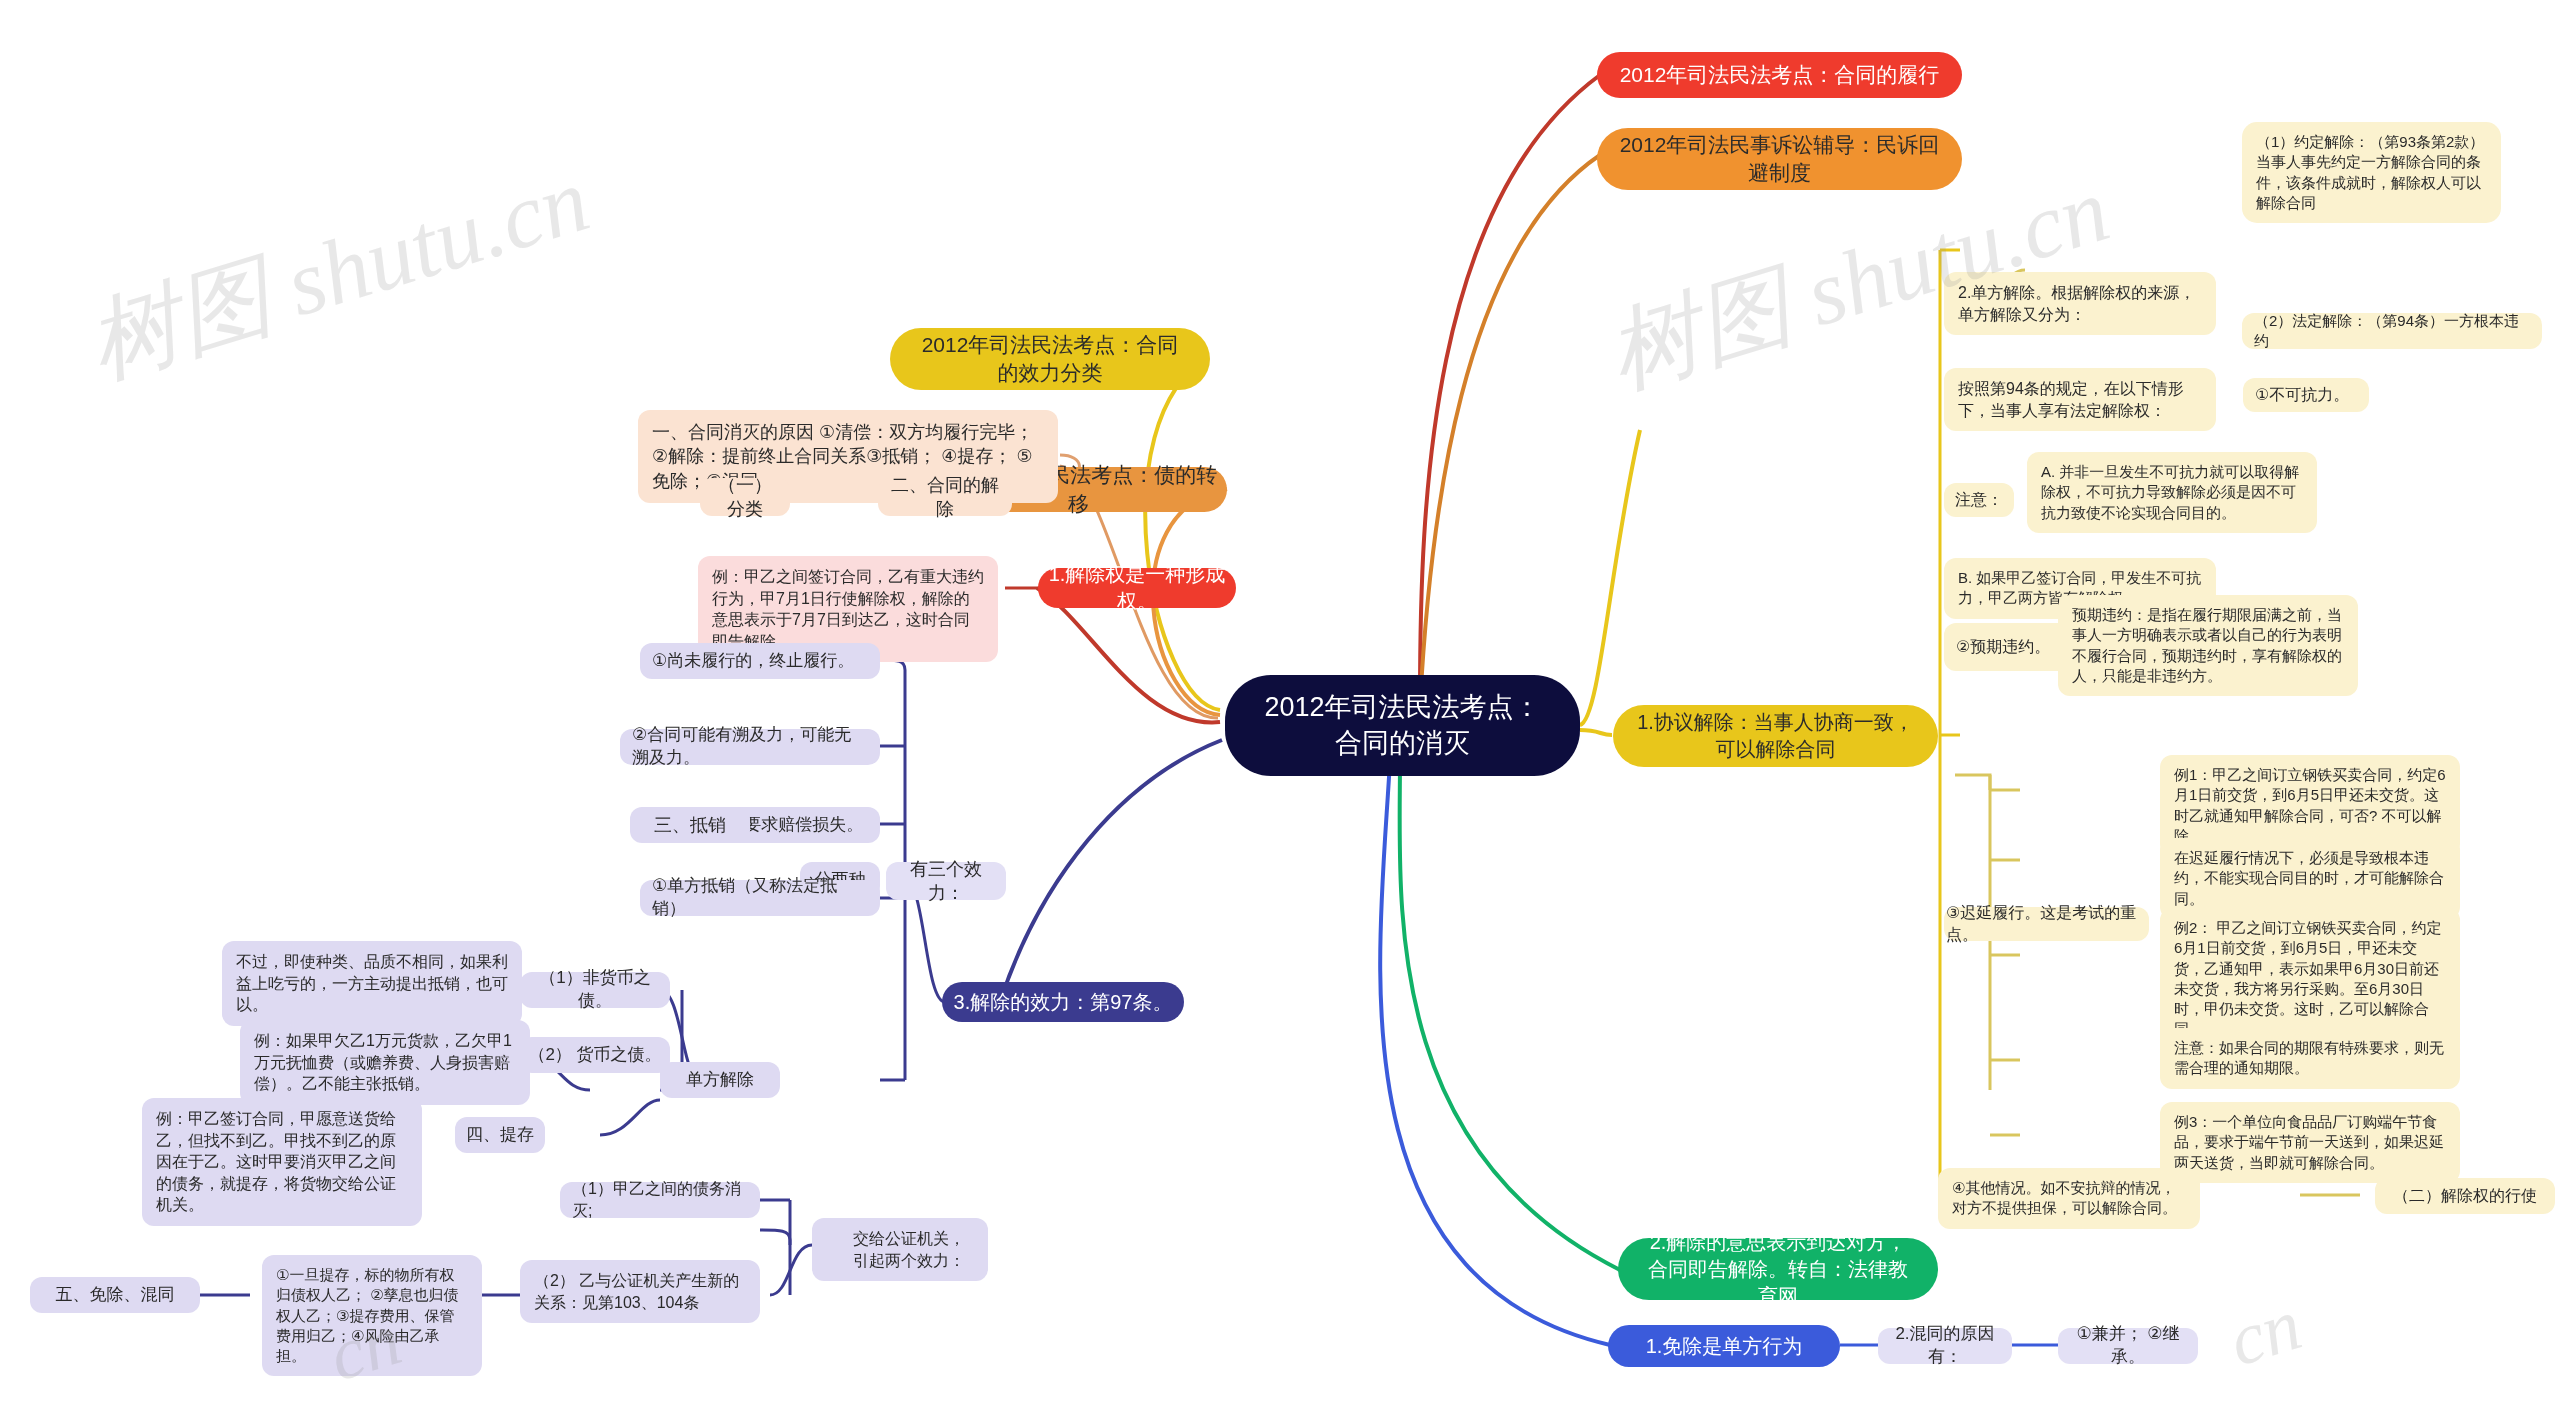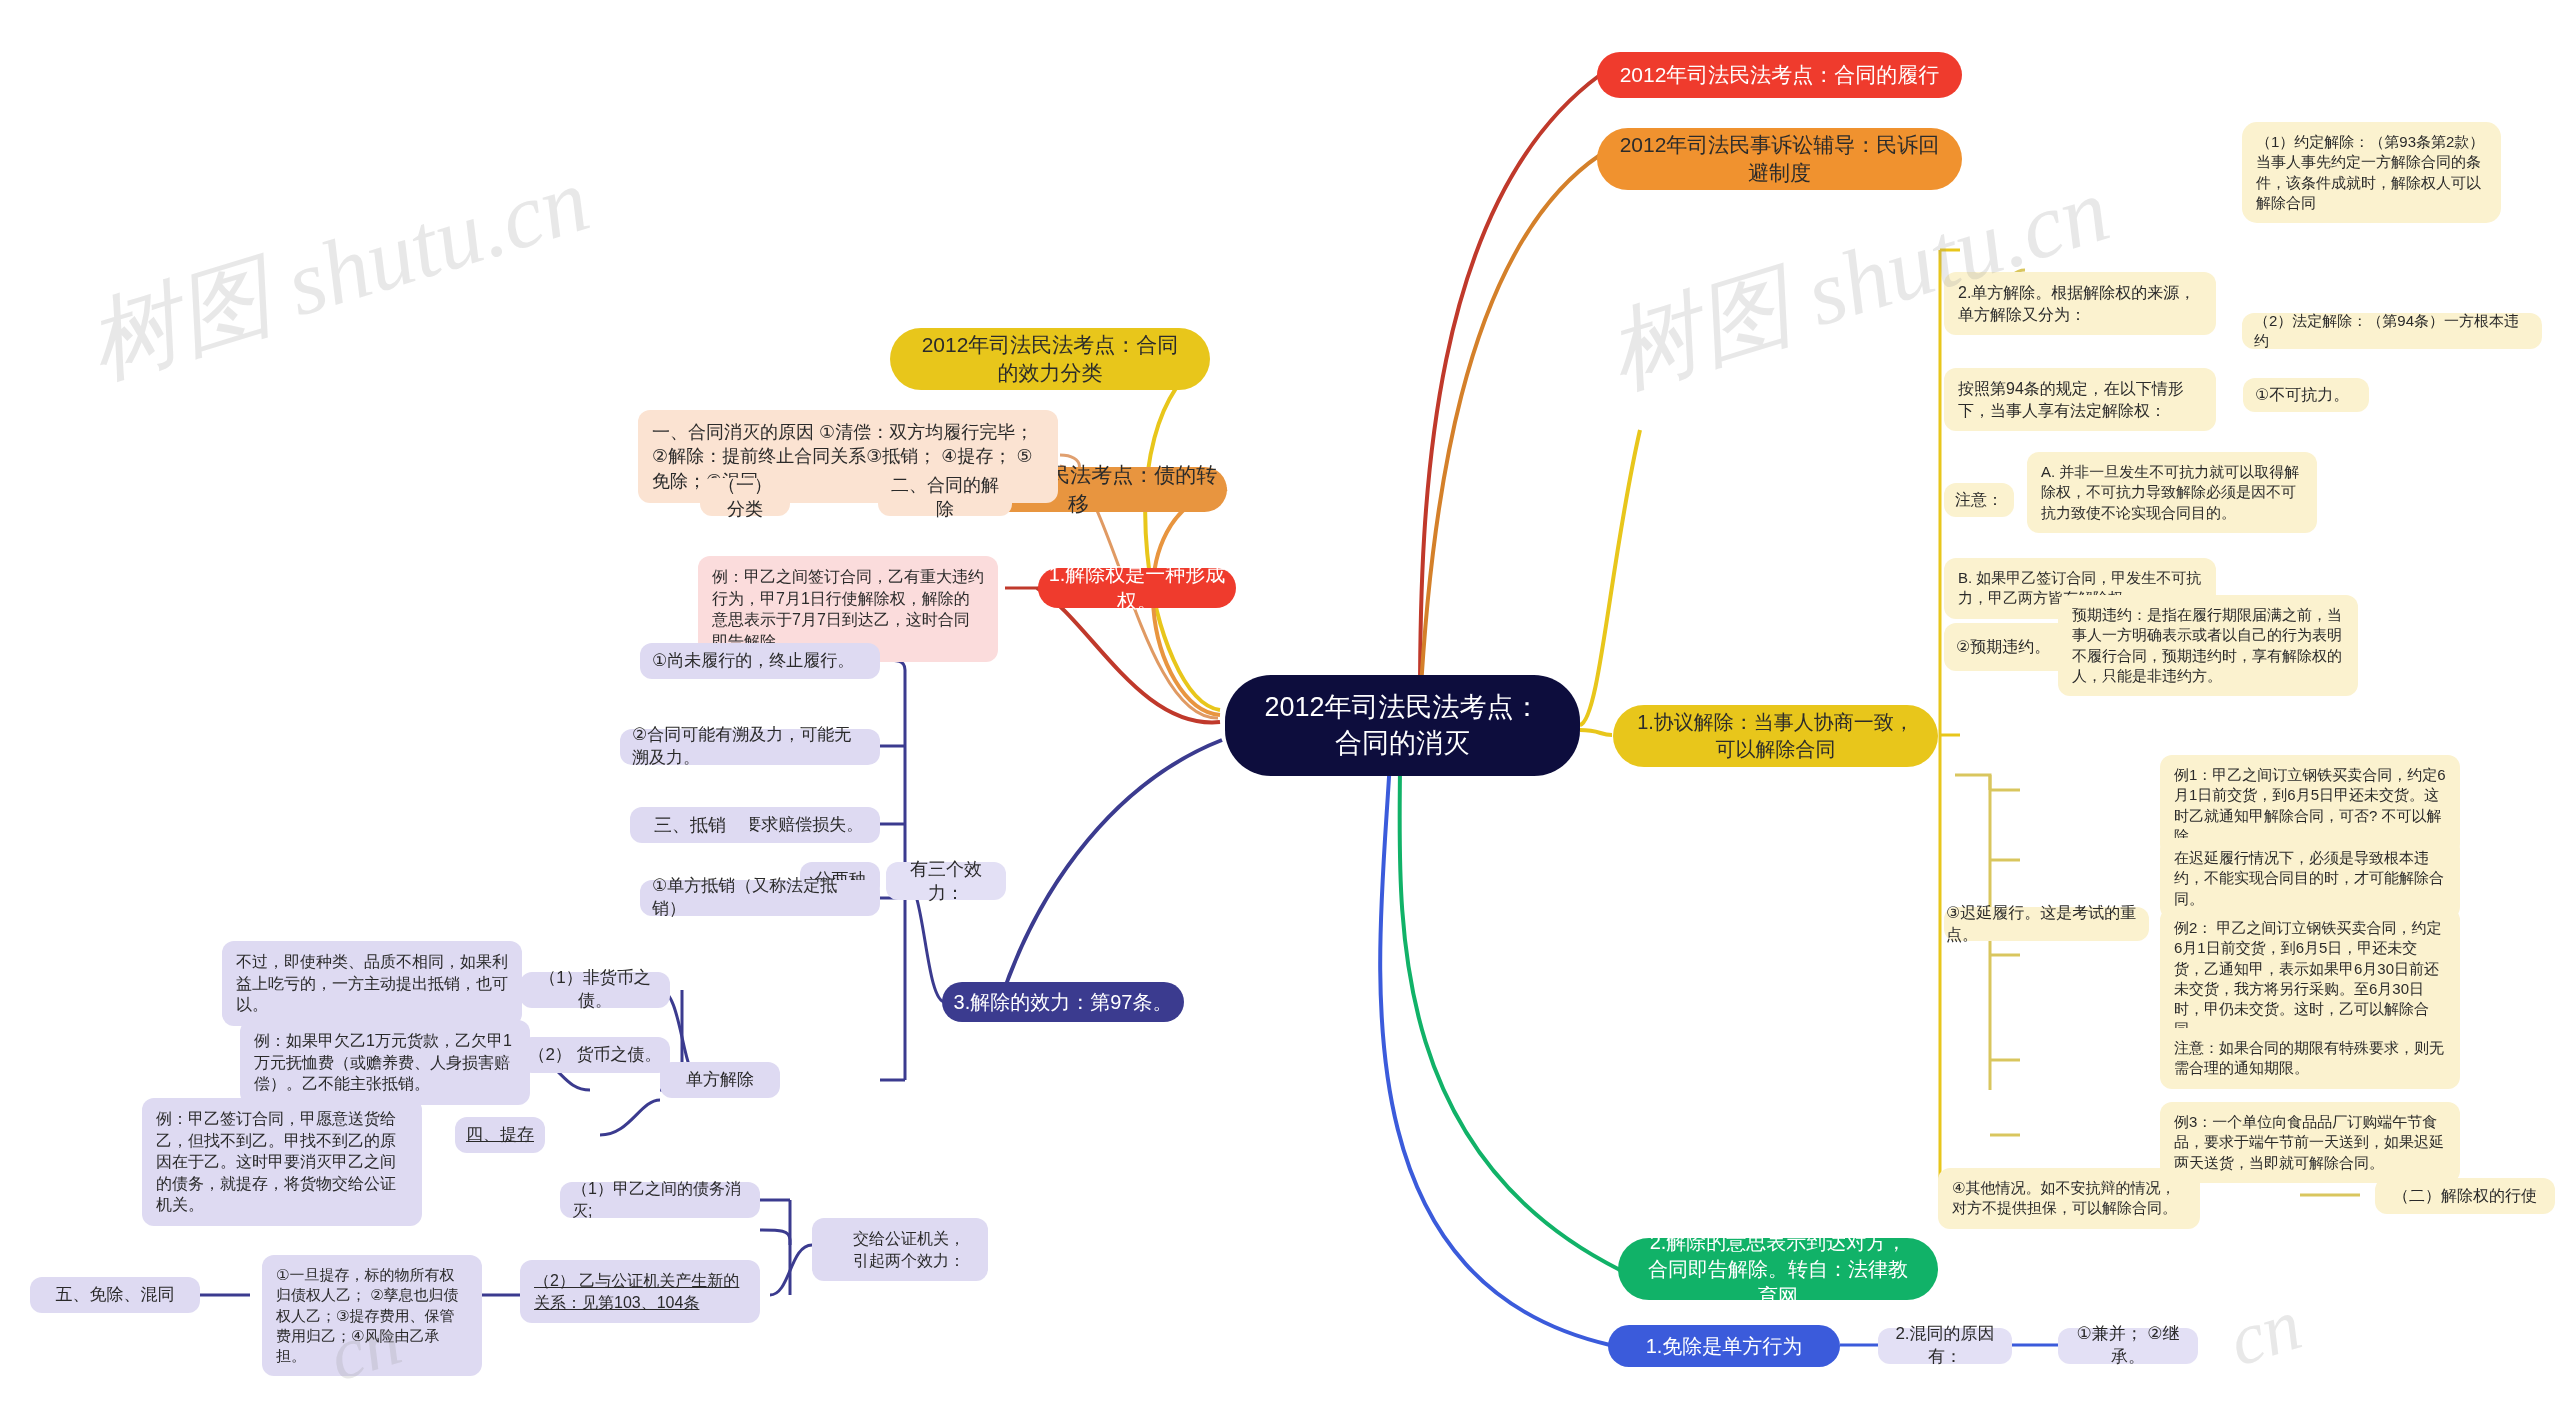--- a/index.html
+++ b/index.html
@@ -155,31 +155,31 @@
   <div class="node leaf l-lav ctr" style="left:660px;top:1062px;width:120px;height:36px;font-size:17px;padding:0 8px;">单方解除</div>
 
   <div class="node leaf l-lav ctr" style="left:520px;top:972px;width:150px;height:36px;font-size:17px;padding:0 8px;">（1）非货币之债。</div>
 
   <div class="node leaf l-lav ctr" style="left:520px;top:1037px;width:150px;height:36px;font-size:17px;padding:0 8px;">（2） 货币之债。</div>
 
   <div class="node leaf l-lav" style="left:222px;top:941px;width:300px;font-size:16px;">不过，即使种类、品质不相同，如果利益上吃亏的，一方主动提出抵销，也可以。</div>
 
   <div class="node leaf l-lav" style="left:240px;top:1020px;width:290px;font-size:16px;">例：如果甲欠乙1万元货款，乙欠甲1万元抚恤费（或赡养费、人身损害赔偿）。乙不能主张抵销。</div>
 
-  <div class="node leaf l-lav ctr" style="left:455px;top:1117px;width:90px;height:36px;font-size:17px;padding:0 8px;text-decoration:underline;">四、提存</div>
+  <div class="node leaf l-lav ctr" style="left:455px;top:1117px;width:90px;height:36px;font-size:17px;padding:0 8px;">四、提存</div>
 
   <div class="node leaf l-lav" style="left:142px;top:1098px;width:280px;font-size:16px;">例：甲乙签订合同，甲愿意送货给乙，但找不到乙。甲找不到乙的原因在于乙。这时甲要消灭甲乙之间的债务，就提存，将货物交给公证机关。</div>
 
   <div class="node leaf l-lav ctr" style="left:30px;top:1277px;width:170px;height:36px;font-size:17px;padding:0 8px;">五、免除、混同</div>
 
   <div class="node leaf l-lav" style="left:250px;top:1255px;width:220px;font-size:15px;margin-left:12px;">①一旦提存，标的物所有权归债权人乙； ②孳息也归债权人乙；③提存费用、保管费用归乙；④风险由乙承担。</div>
 
   <div class="node leaf l-lav" style="left:560px;top:1182px;width:200px;height:36px;font-size:16px;padding:0 12px;">（1）甲乙之间的债务消灭;</div>
 
-  <div class="node leaf l-lav" style="left:520px;top:1260px;width:240px;font-size:16px;text-decoration:underline;">（2） 乙与公证机关产生新的关系：见第103、104条</div>
+  <div class="node leaf l-lav" style="left:520px;top:1260px;width:240px;font-size:16px;">（2） 乙与公证机关产生新的关系：见第103、104条</div>
 
   <div class="node leaf l-lav" style="left:812px;top:1218px;width:176px;font-size:16px;padding-left:41px;">交给公证机关，引起两个效力：</div>
 
   <div class="node pill c-green" style="left:1618px;top:1238px;width:320px;height:62px;font-size:20px;padding:0 22px;">2.解除的意思表示到达对方，合同即告解除。转自：法律教育网</div>
 
   <div class="node pill c-blue" style="left:1608px;top:1325px;width:232px;height:42px;font-size:20px;">1.免除是单方行为</div>
 
   <div class="node leaf l-lav2 ctr" style="left:1878px;top:1328px;width:134px;height:36px;font-size:17px;padding:0 8px;">2.混同的原因有：</div>
 
   <div class="node leaf l-lav2 ctr" style="left:2058px;top:1328px;width:140px;height:36px;font-size:17px;padding:0 8px;">①兼并； ②继承。</div>

